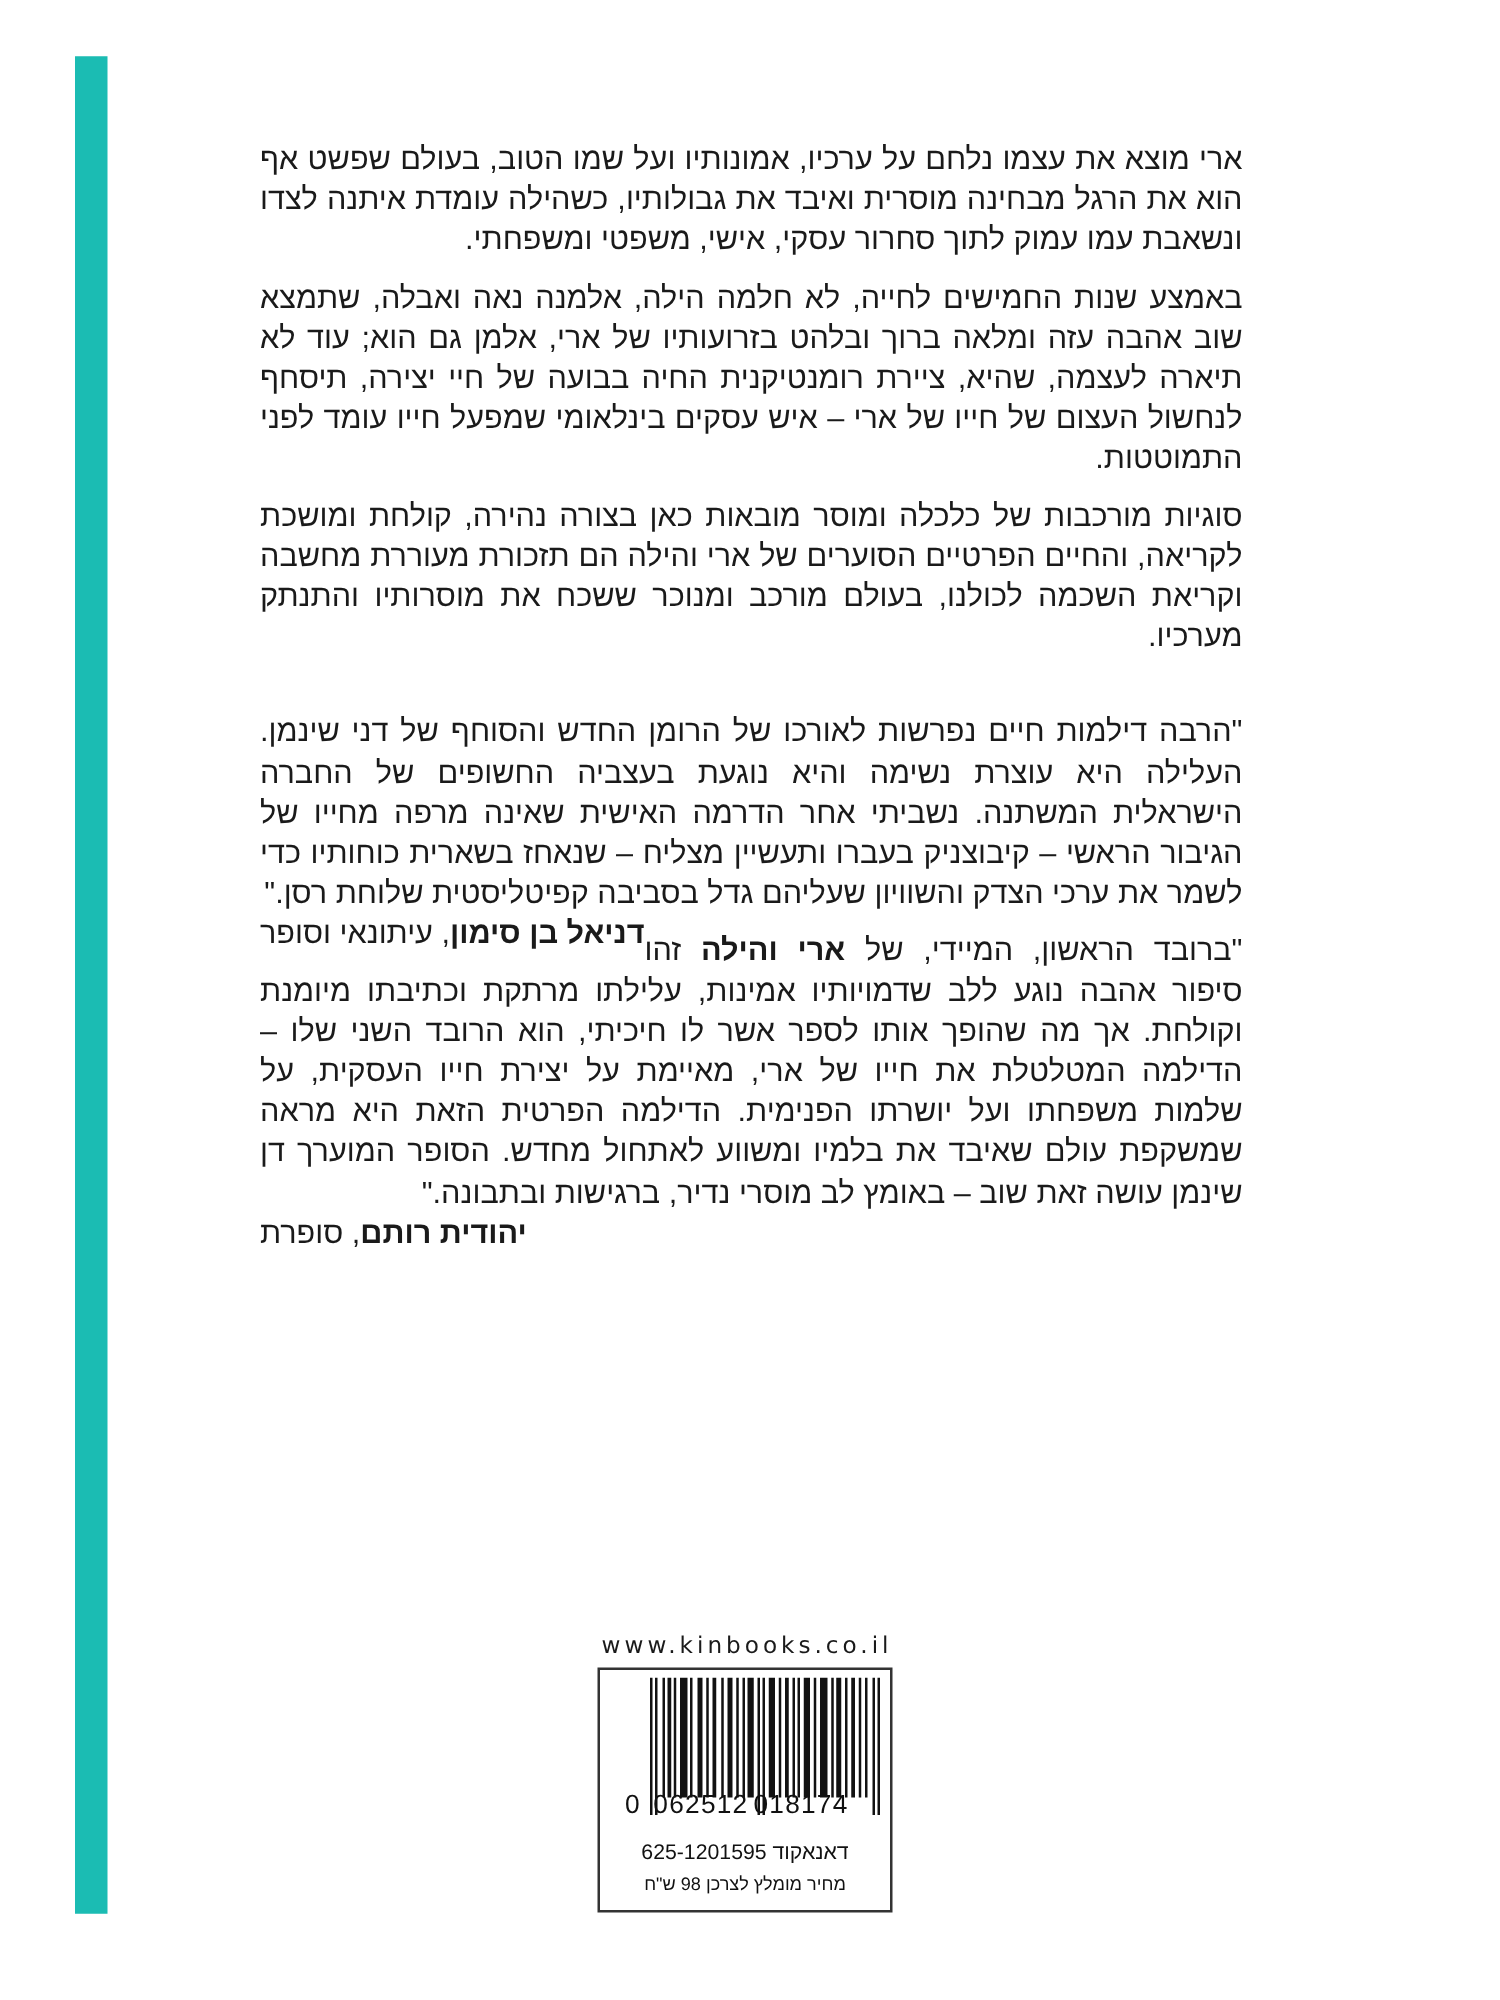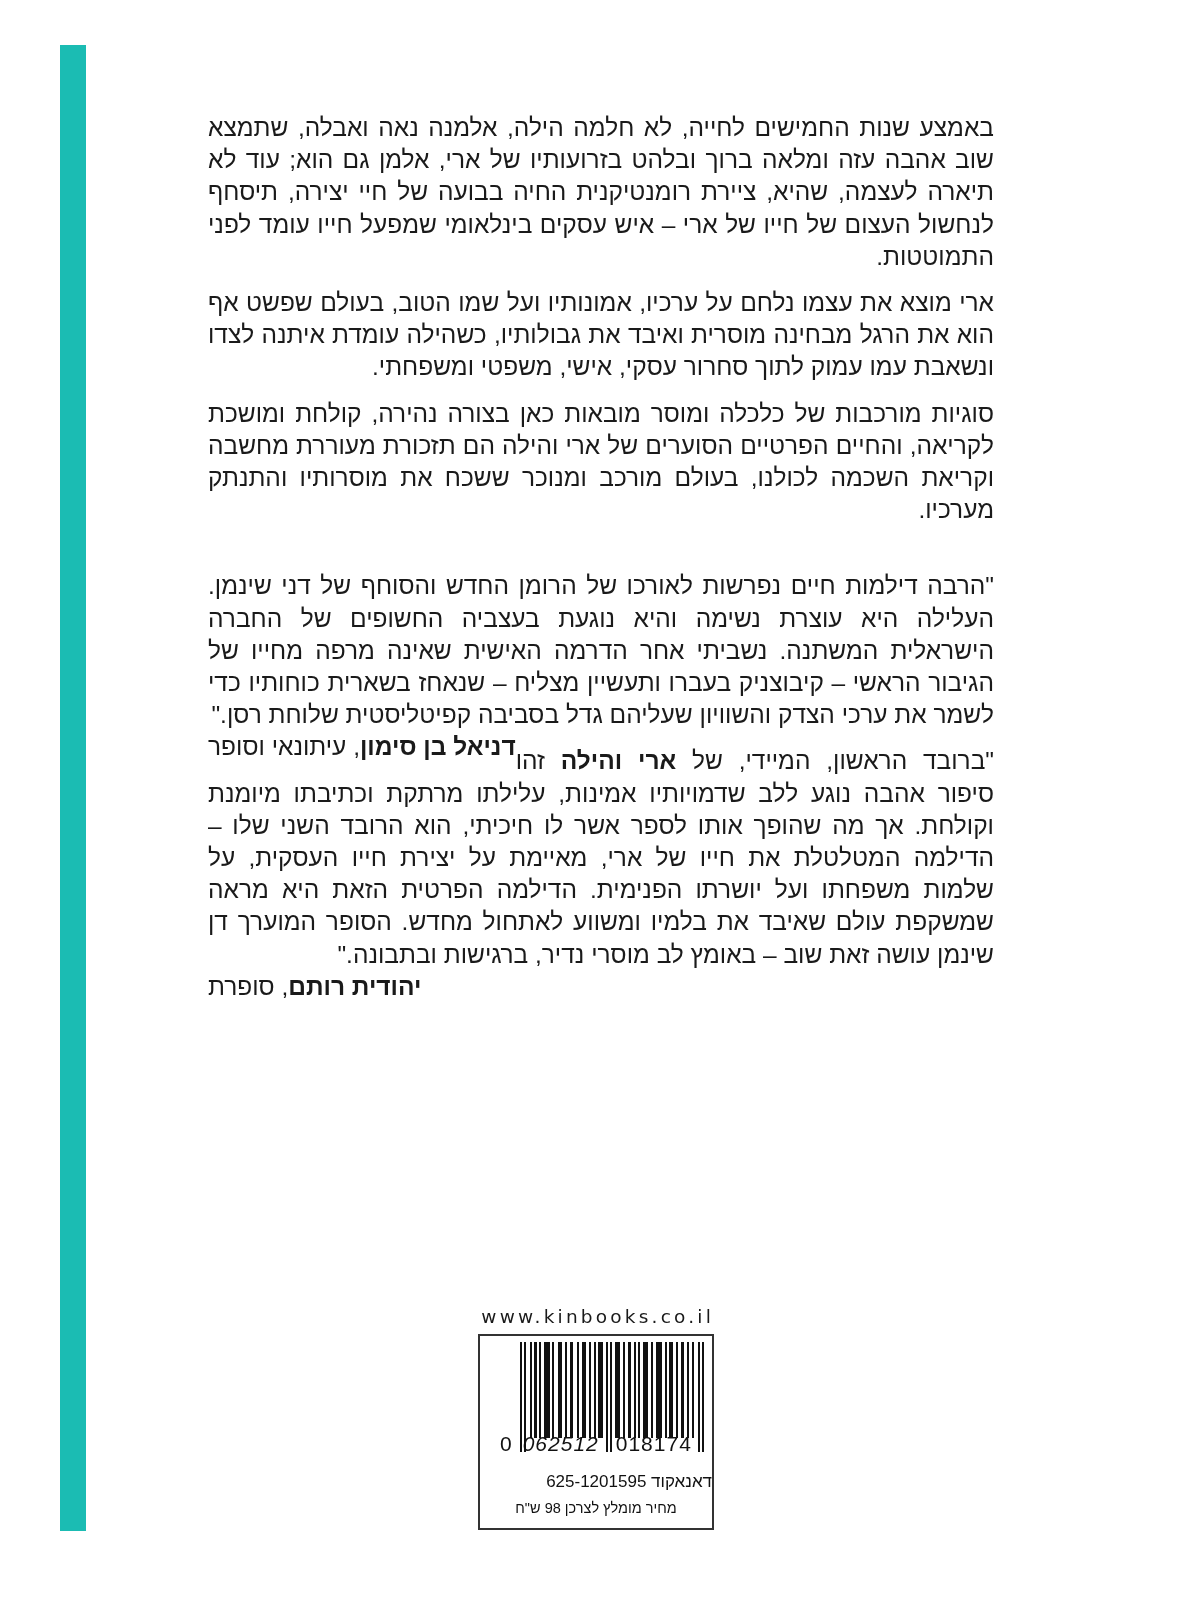--- a/index.html
+++ b/index.html
@@ -85,29 +85,28 @@
       font-size: 21px;
       letter-spacing: 1px;
       color: #111;
       direction: ltr;
       white-space: nowrap;
     }
     .barcode-digits .lead {
       margin-right: 10px;
     }
     .barcode-digits .mid {
-      margin-right: 17px;
-      font-style: italic;
+      margin-right: 4px;
     }
     .danacode {
       position: absolute;
       left: 0;
       width: 232px;
       top: 136px;
-      text-align: right;
+      text-align: center;
       direction: rtl;
       font-size: 17px;
       color: #111;
     }
     .price {
       position: absolute;
       left: 0;
       width: 232px;
       top: 164px;
       text-align: center;
@@ -115,22 +114,22 @@
       font-size: 14.5px;
       color: #111;
     }
   </style>
 </head>
 <body>
 
 <div class="spine-bar"></div>
 
 <div class="text-column">
+  <p class="para">ארי מוצא את עצמו נלחם על ערכיו, אמונותיו ועל שמו הטוב, בעולם שפשט אף הוא את הרגל מבחינה מוסרית ואיבד את גבולותיו, כשהילה עומדת איתנה לצדו ונשאבת עמו עמוק לתוך סחרור עסקי, אישי, משפטי ומשפחתי.</p>
   <p class="para">באמצע שנות החמישים לחייה, לא חלמה הילה, אלמנה נאה ואבלה, שתמצא שוב אהבה עזה ומלאה ברוך ובלהט בזרועותיו של ארי, אלמן גם הוא; עוד לא תיארה לעצמה, שהיא, ציירת רומנטיקנית החיה בבועה של חיי יצירה, תיסחף לנחשול העצום של חייו של ארי – איש עסקים בינלאומי שמפעל חייו עומד לפני התמוטטות.</p>
-  <p class="para">ארי מוצא את עצמו נלחם על ערכיו, אמונותיו ועל שמו הטוב, בעולם שפשט אף הוא את הרגל מבחינה מוסרית ואיבד את גבולותיו, כשהילה עומדת איתנה לצדו ונשאבת עמו עמוק לתוך סחרור עסקי, אישי, משפטי ומשפחתי.</p>
   <p class="para">סוגיות מורכבות של כלכלה ומוסר מובאות כאן בצורה נהירה, קולחת ומושכת לקריאה, והחיים הפרטיים הסוערים של ארי והילה הם תזכורת מעוררת מחשבה וקריאת השכמה לכולנו, בעולם מורכב ומנוכר ששכח את מוסרותיו והתנתק מערכיו.</p>
 
   <p class="para gap-before"><span>"הרבה דילמות חיים נפרשות לאורכו של הרומן החדש והסוחף של דני שינמן. העלילה היא עוצרת נשימה והיא נוגעת בעצביה החשופים של החברה הישראלית המשתנה. נשביתי אחר הדרמה האישית שאינה מרפה מחייו של הגיבור הראשי – קיבוצניק בעברו ותעשיין מצליח – שנאחז בשארית כוחותיו כדי לשמר את ערכי הצדק והשוויון שעליהם גדל בסביבה קפיטליסטית שלוחת רסן."</span><span class="attribution"><b>דניאל בן סימון</b><span>, עיתונאי וסופר</span></span></p>
 
   <p class="para"><span>"ברובד הראשון, המיידי, של </span><b>ארי והילה</b><span> זהו סיפור אהבה נוגע ללב שדמויותיו אמינות, עלילתו מרתקת וכתיבתו מיומנת וקולחת. אך מה שהופך אותו לספר אשר לו חיכיתי, הוא הרובד השני שלו – הדילמה המטלטלת את חייו של ארי, מאיימת על יצירת חייו העסקית, על שלמות משפחתו ועל יושרתו הפנימית. הדילמה הפרטית הזאת היא מראה שמשקפת עולם שאיבד את בלמיו ומשווע לאתחול מחדש. הסופר המוערך דן שינמן עושה זאת שוב – באומץ לב מוסרי נדיר, ברגישות ובתבונה."</span><span class="attribution"><b>יהודית רותם</b><span>, סופרת</span></span></p>
 </div>
 
 <div class="website">www.kinbooks.co.il</div>
 
 <div class="barcode-box">

